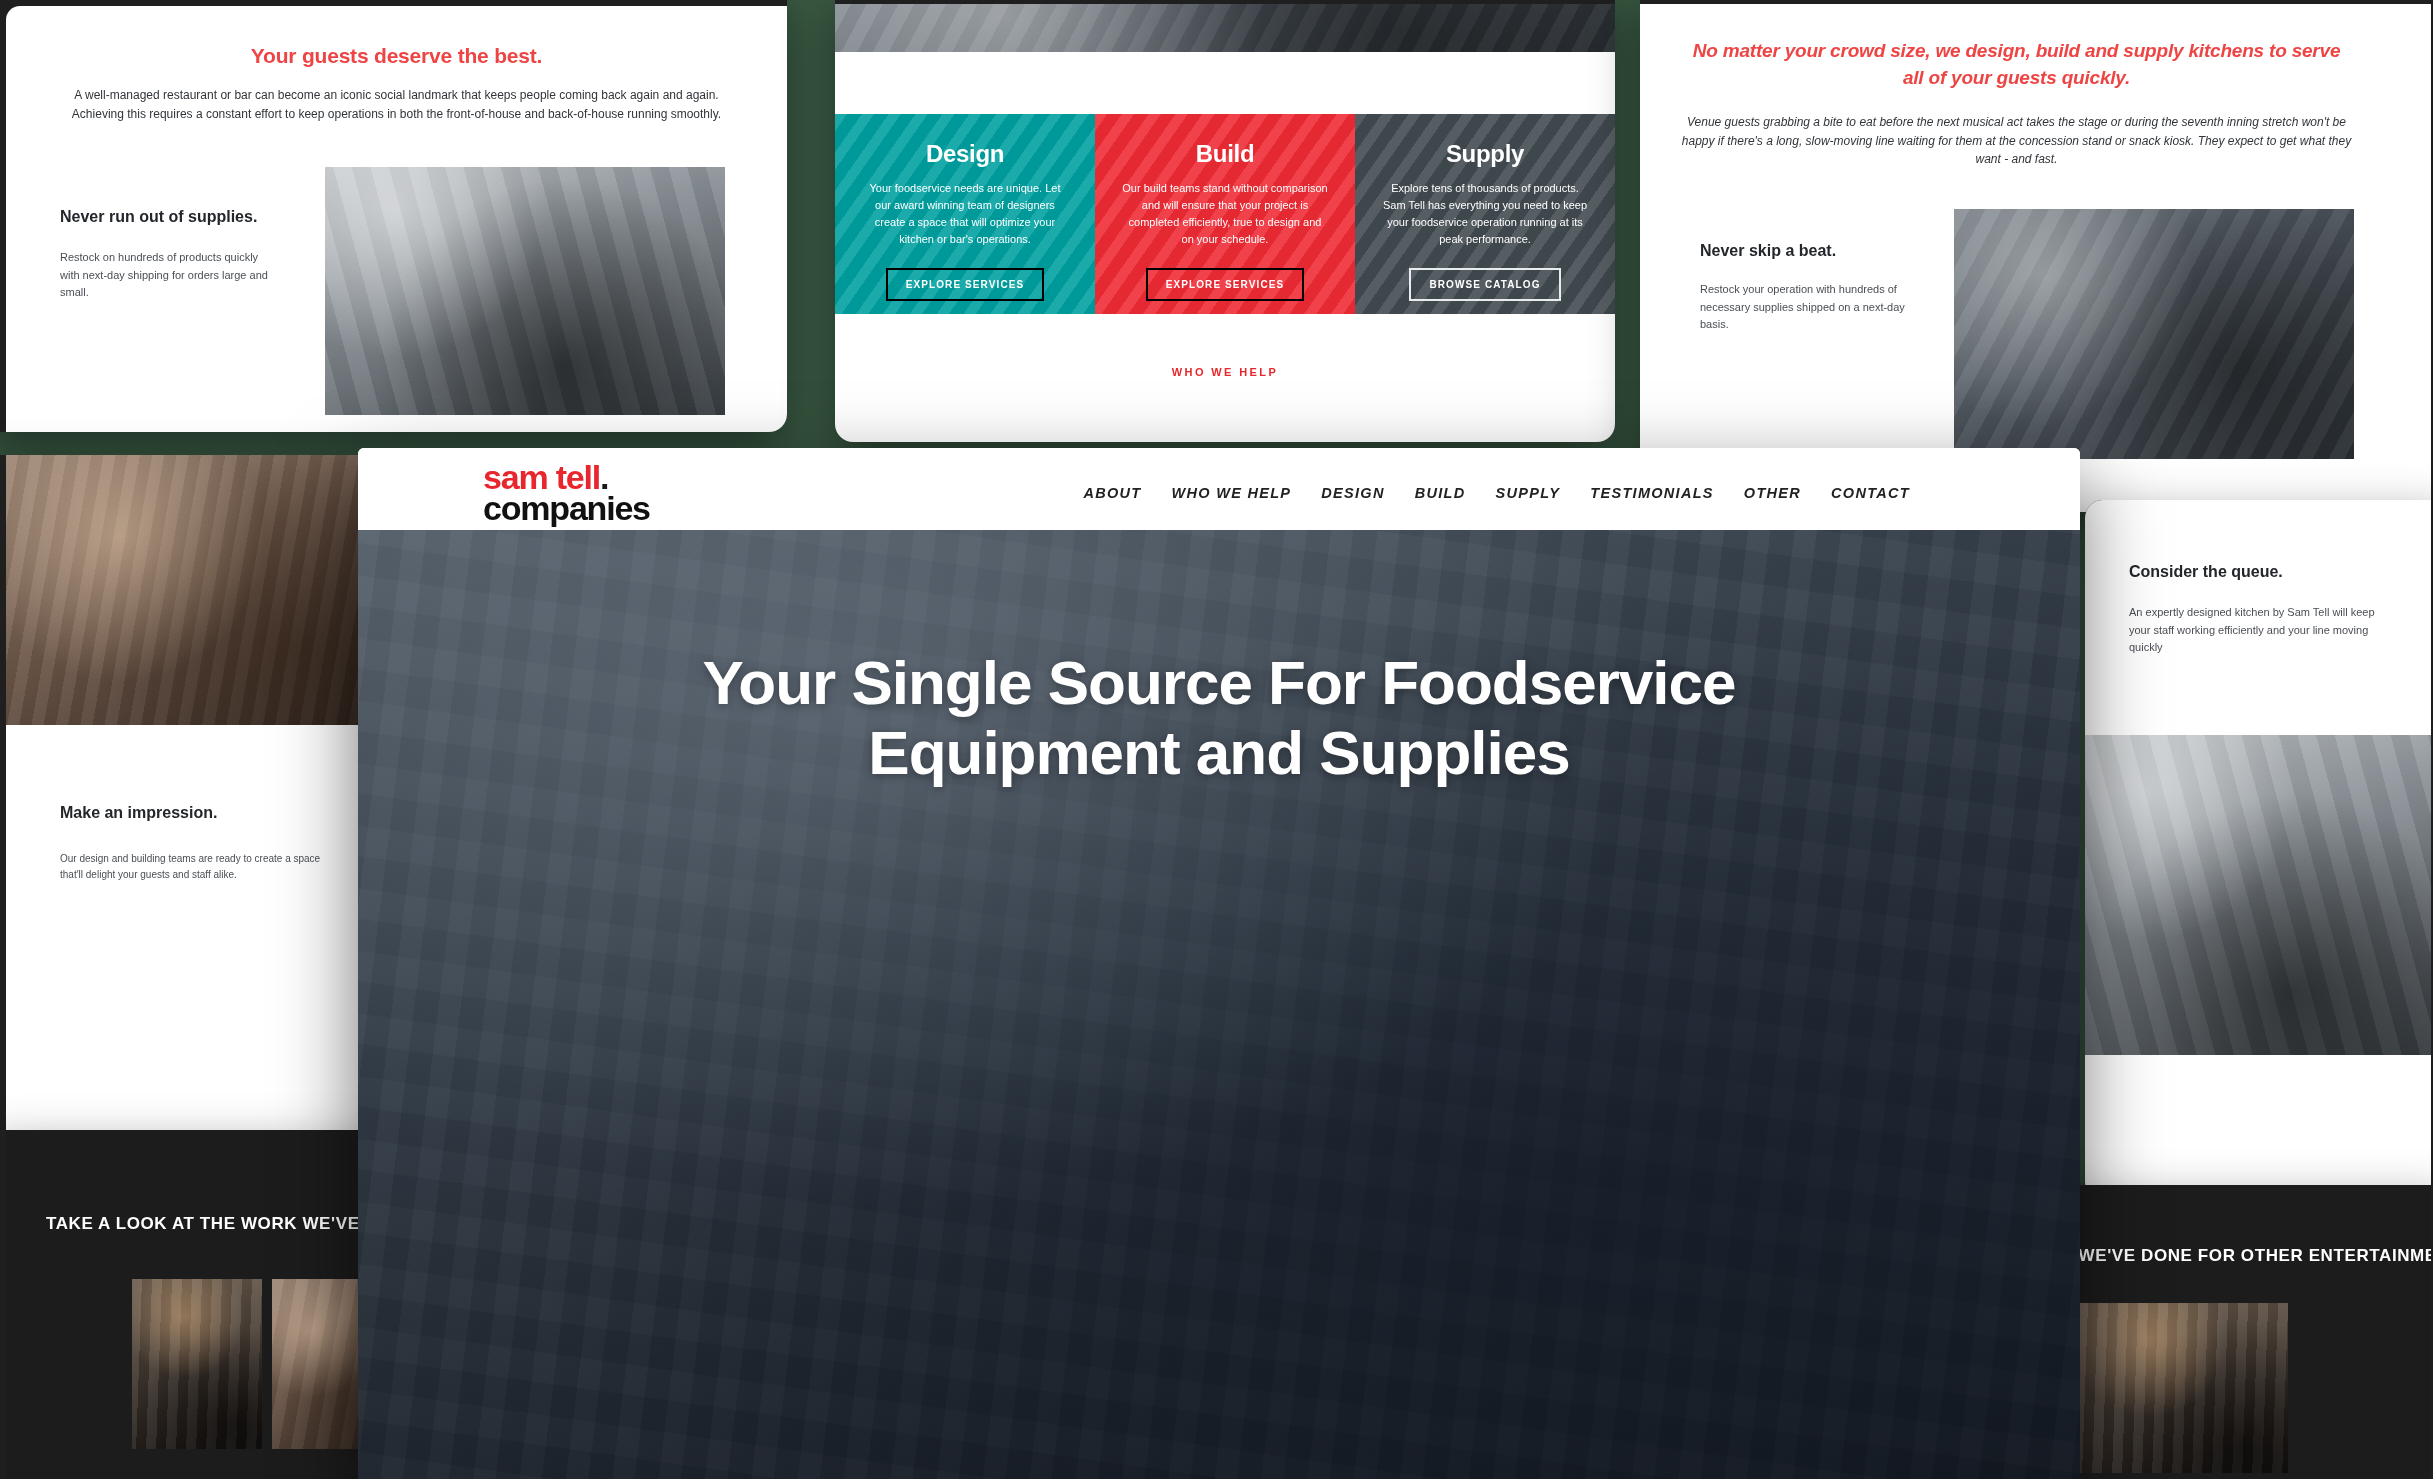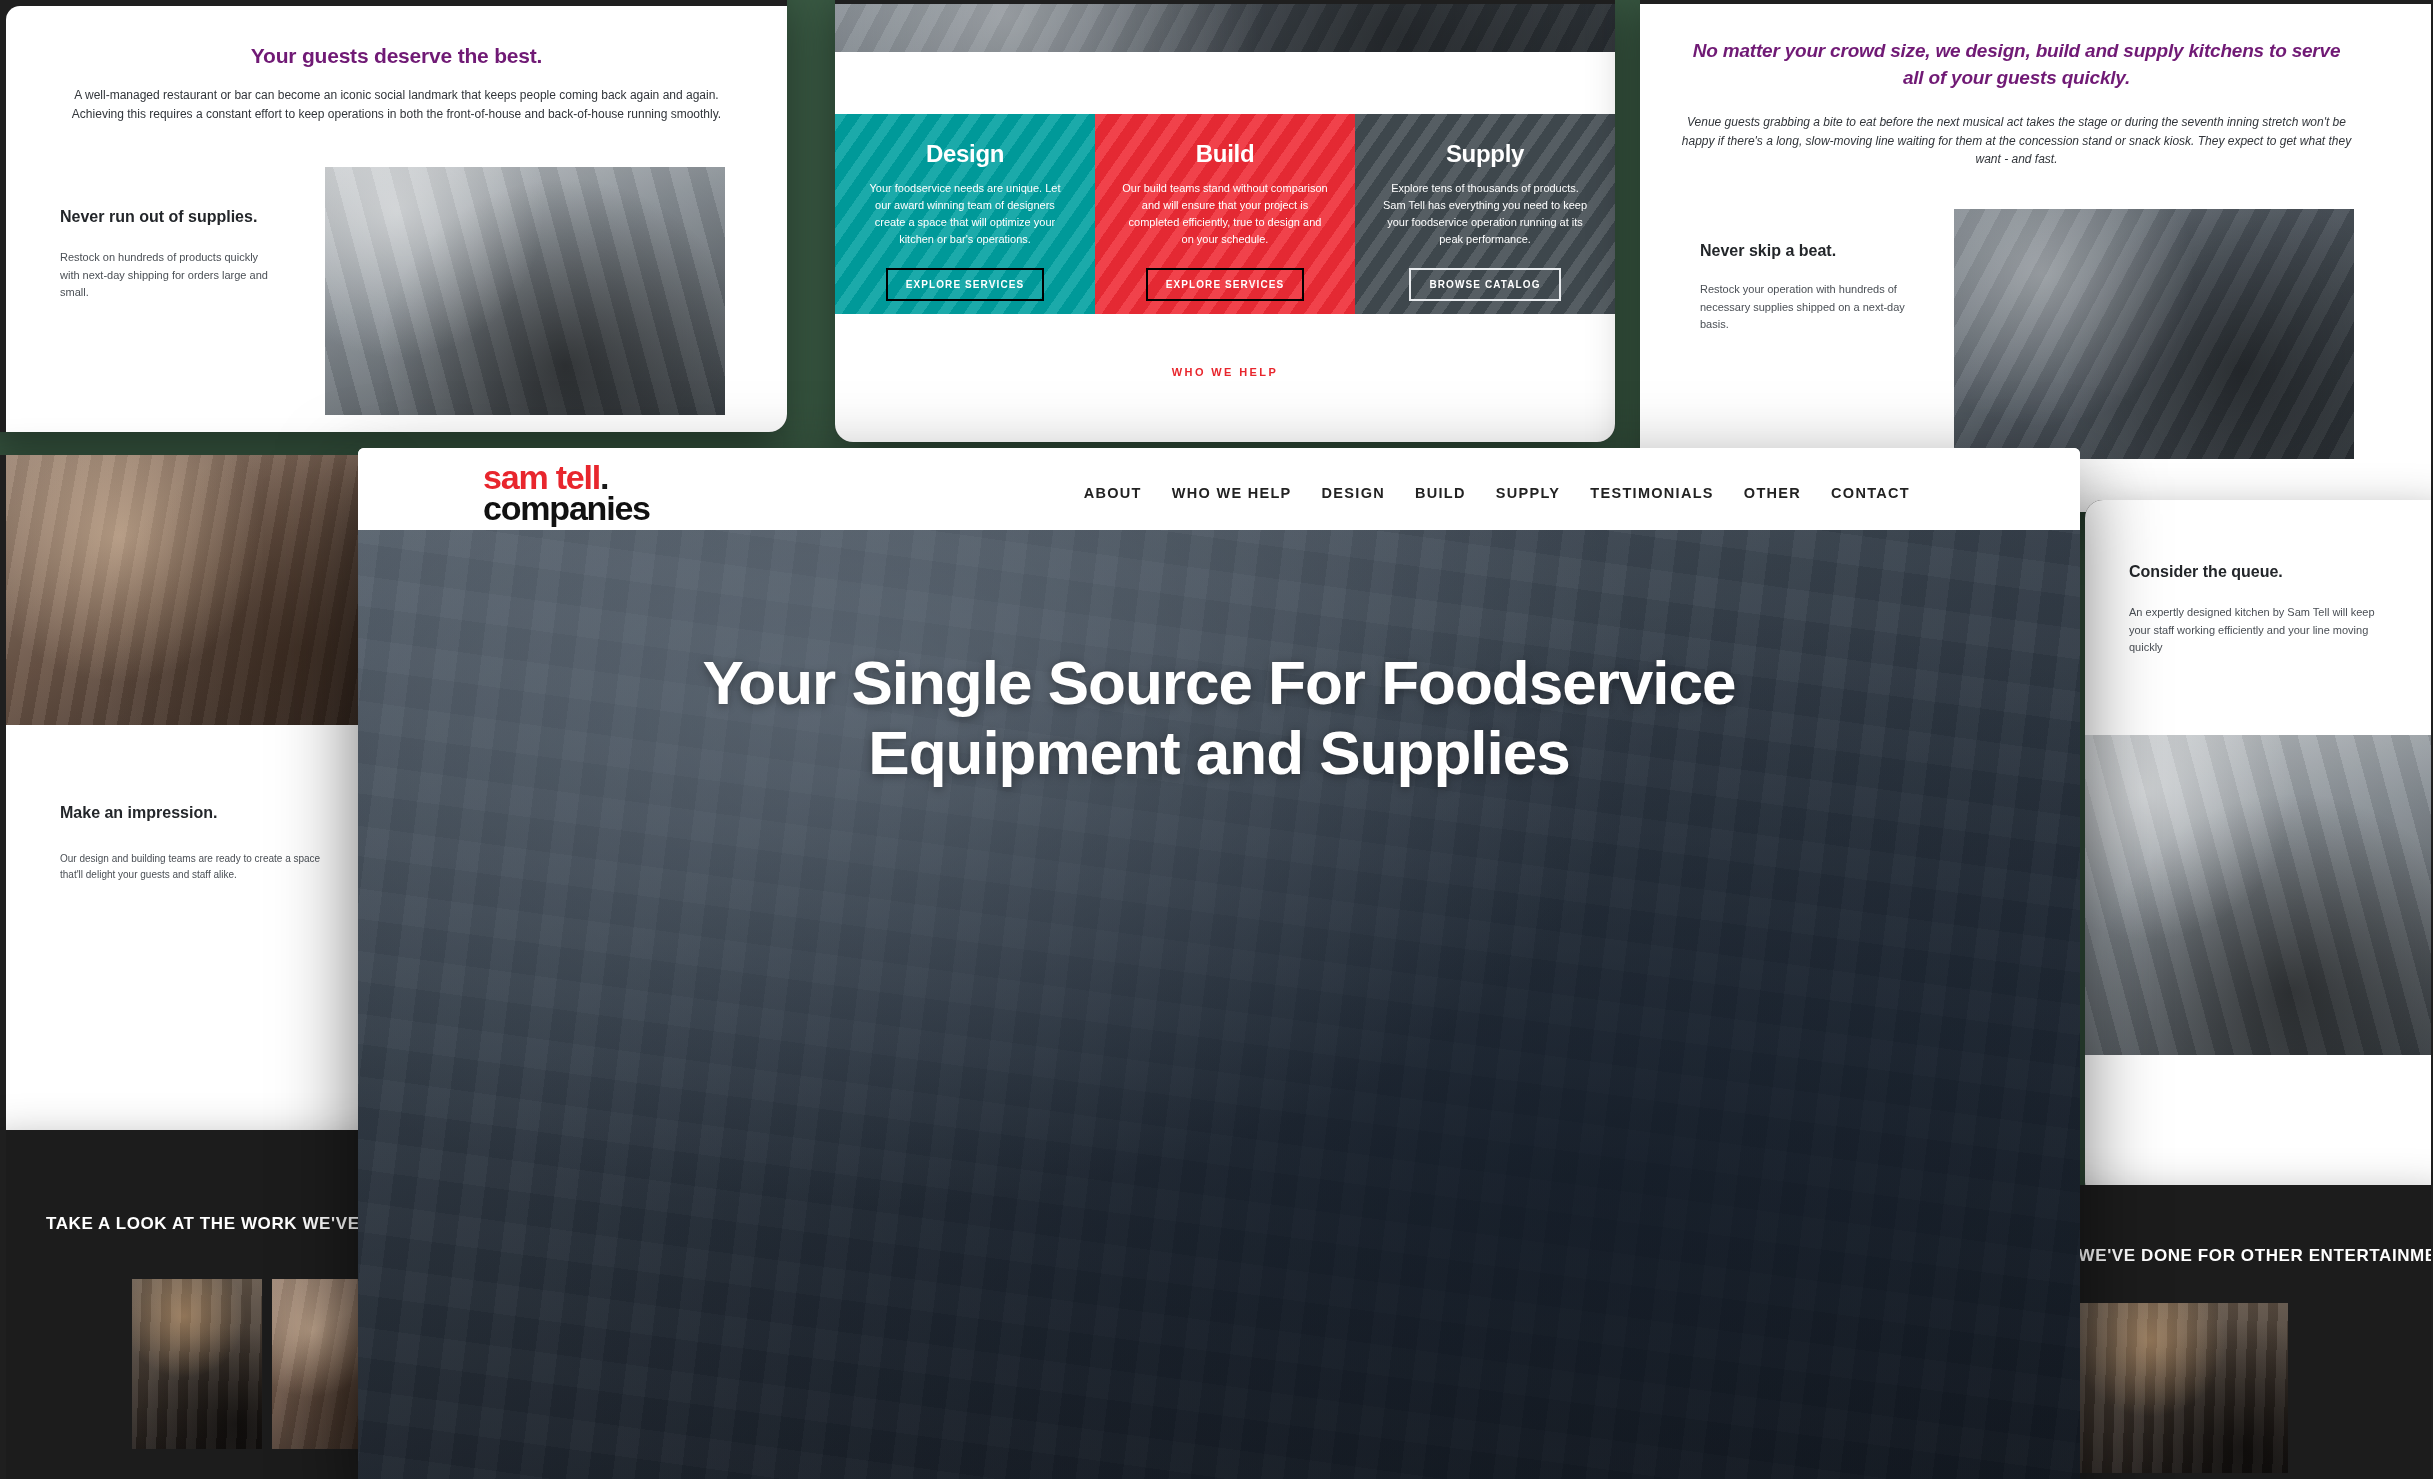--- a/index.html
+++ b/index.html
@@ -53,21 +53,21 @@
       repeating-linear-gradient(92deg, rgba(255,255,255,.08) 0 10px, rgba(0,0,0,.1) 10px 20px),
       linear-gradient(170deg, #6a5b4d 0%, #3c332c 55%, #1a1614 100%);
   }
 
   
   .sheet { background: #ffffff; }
   .dark-sheet { background: #1c1c1c; }
 
   .sec-title {
     font-weight: 700;
-    color: #701a75;
+    color: #ef4444;
     text-align: center;
     letter-spacing: -.2px;
   }
   .sec-body {
     color: #31353a;
     text-align: center;
     line-height: 1.55;
   }
   .mini-title { font-weight: 700; color: #23262a; line-height: 1.25; }
   .mini-body { color: #4a4f55; line-height: 1.6; }
@@ -166,20 +166,21 @@
     height: 82px; background: #fff; display: flex; align-items: center;
     padding: 8px 60px 0 125px; position: relative; z-index: 5; gap: 44px;
   }
   .logo { line-height: .92; user-select: none; }
   .logo .l1 { font-size: 34px; font-weight: 700; color: #e8262d; letter-spacing: -1.2px; }
   .logo .l1 .dot { color: #1a1a1a; }
   .logo .l2 { font-size: 34px; font-weight: 700; color: #111; letter-spacing: -1.2px; }
   .nav-links {
     margin-left: auto; display: flex; gap: 30px; align-items: center;
     padding-right: 110px;
+    font-style: italic;
   }
   .nav-links a {
     color: #222; font-size: 14.5px; font-weight: 700; letter-spacing: 1.3px;
     text-decoration: none; white-space: nowrap;
   }
 
   .hero { position: relative; height: 952px; overflow: hidden; }
   .hero-bg { position: absolute; inset: 0; }
   .hero-bg::before {
     content: ""; position: absolute; inset: 0;

